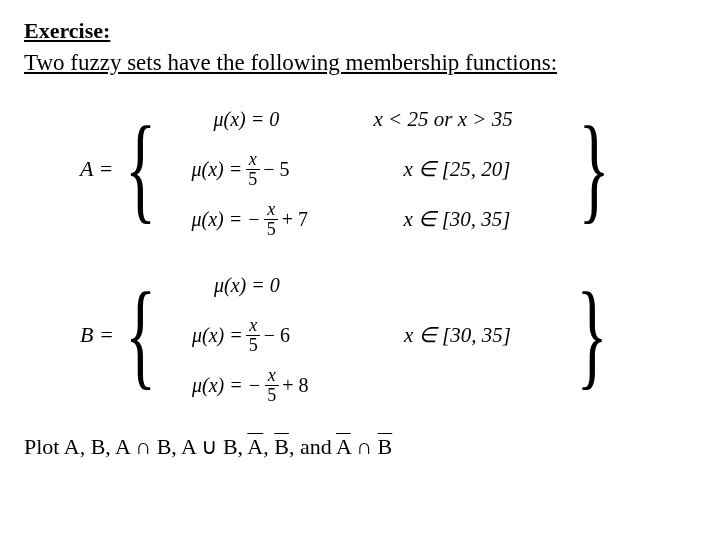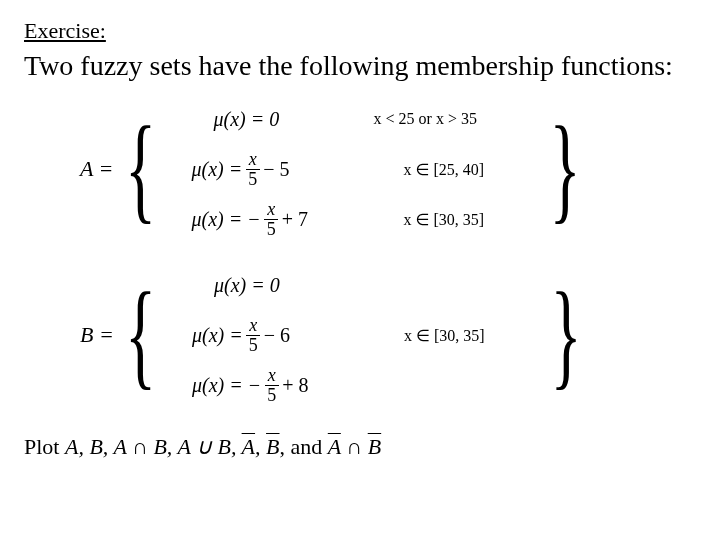--- a/index.html
+++ b/index.html
@@ -9,28 +9,29 @@
     }
     body {
       width: 723px;
       height: 534px;
       background: #ffffff;
       font-family: 'Palatino Linotype', 'Book Antiqua', Palatino, serif;
       padding: 18px 24px;
       color: #000;
     }
     .heading {
-      font-weight: normal;
+      font-weight: bold;
       text-decoration: underline;
       font-size: 22px;
       margin-bottom: 6px;
     }
     .intro {
-      font-size: 28px;
-      margin-bottom: 20px;
+      font-size: 23px;
+      margin-bottom: 26px;
+      text-decoration: underline;
     }
     .set-def {
       display: flex;
       align-items: center;
       margin-left: 56px;
       margin-bottom: 32px;
     }
     .lhs {
       font-style: italic;
       font-size: 22px;
@@ -81,32 +82,32 @@
       line-height: 1.05;
     }
     .frac .num, .frac .den {
       font-size: 18px;
       padding: 0 3px;
     }
     .frac .num {
       border-bottom: 1.3px solid #000;
     }
     .cond {
-      font-size: 16px;
+      font-size: 21px;
+      font-style: italic;
       white-space: nowrap;
     }
     .upright {
       font-style: normal;
     }
     .outro {
       font-size: 22px;
       margin-top: 8px;
     }
     .math {
-      font-style: italic;
     }
     .bar {
       text-decoration: overline;
       text-decoration-thickness: 1px;
     }
   </style>
 </head>
 <body>
 
 <div class="heading">Exercise:</div>
@@ -124,21 +125,21 @@
     </div>
     <div class="case-row">
       <div class="mu-expr">
         <span>μ(x) = </span>
         <span class="frac">
           <span class="num">x</span>
           <span class="den upright">5</span>
         </span>
         <span class="upright"> − 5</span>
       </div>
-      <div class="cond" style="padding-left:30px">x ∈ [25, 40]</div>
+      <div class="cond" style="padding-left:30px">x ∈ [25, 20]</div>
     </div>
     <div class="case-row">
       <div class="mu-expr">
         <span>μ(x) = −</span>
         <span class="frac">
           <span class="num">x</span>
           <span class="den upright">5</span>
         </span>
         <span class="upright"> + 7</span>
       </div>

